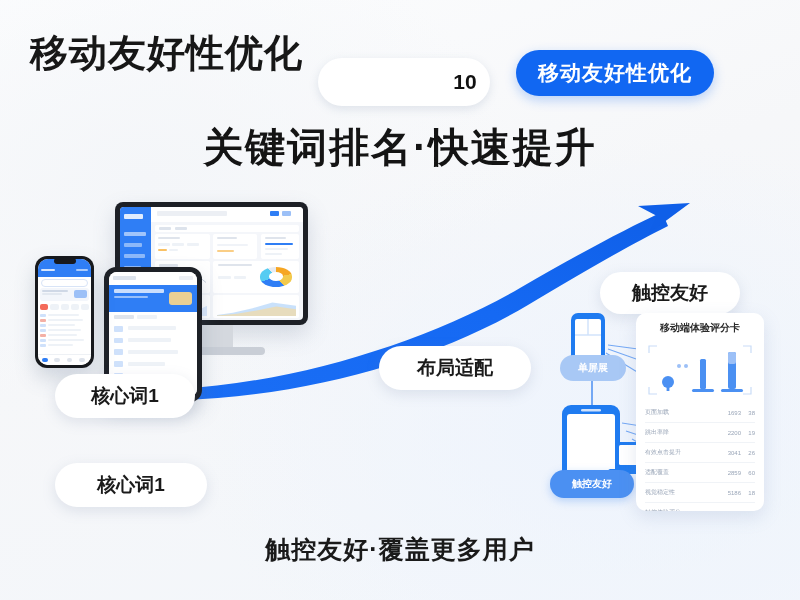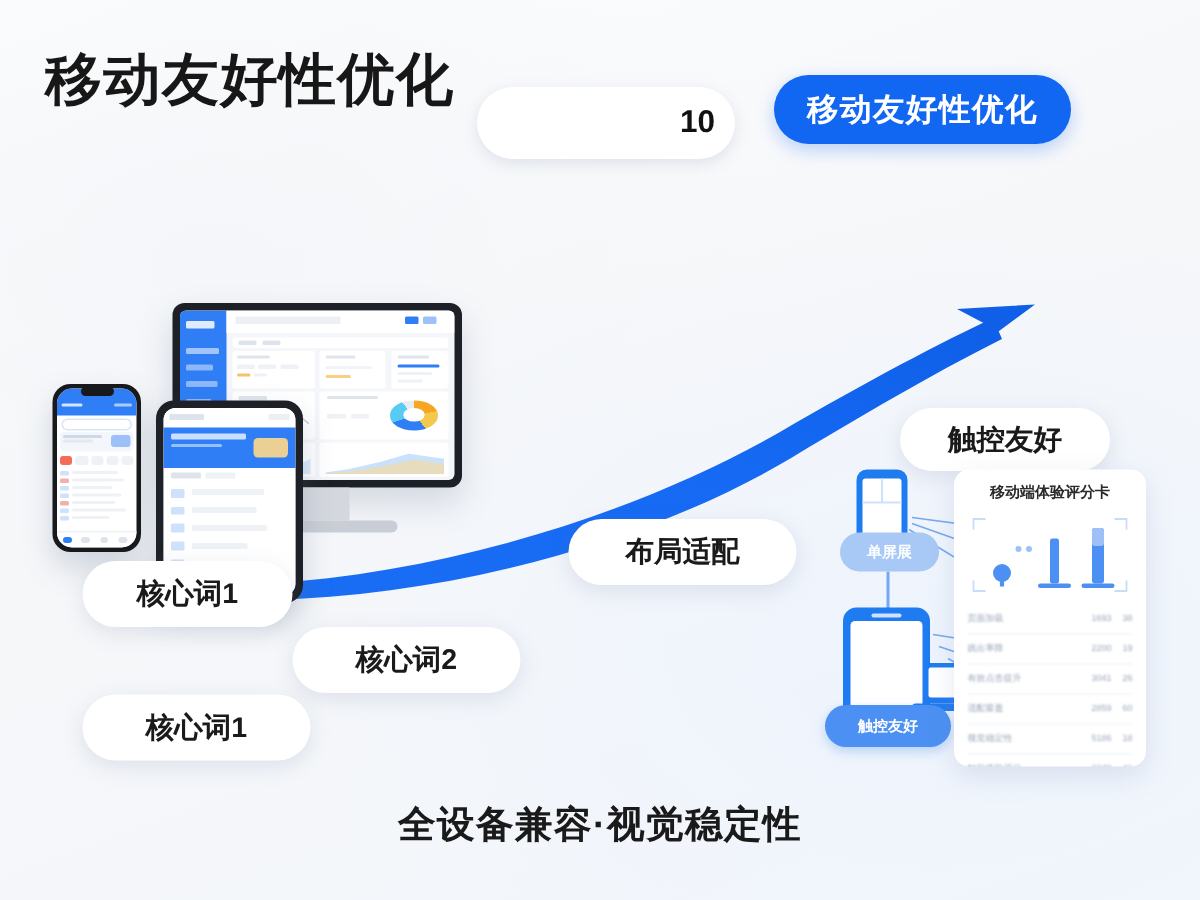--- a/index.html
+++ b/index.html
@@ -172,20 +172,21 @@
 <div id="stage">
 
   <div class="hl-main">移动友好性优化</div>
 
   <div class="top-badge">
     <div class="top-num">10</div>
   </div>
 
   <div class="corner-tag">移动友好性优化</div>
 
+  <div class="hl-sub">关键词排名·快速提升</div>
 
   <svg class="arrow-svg" viewBox="0 0 800 600">
     <defs>
       <linearGradient id="agrad" x1="0" y1="1" x2="1" y2="0">
         <stop offset="0%" stop-color="#1a6ef5"></stop>
         <stop offset="55%" stop-color="#1569f3"></stop>
         <stop offset="100%" stop-color="#0f5fe8"></stop>
       </linearGradient>
     </defs>
     <path d="M178 389 C 300 382 430 340 520 288 C 580 253 628 228 662 212
@@ -330,21 +331,20 @@
       <div style="position:absolute;left:0;right:0;bottom:0;height:9%;background:#ffffff;border-top:1px solid #eef1f5;">
         <div class="bar" style="left:8%;top:28%;width:10%;height:44%;background:#2f7ef5;border-radius:2px;"></div>
         <div class="bar" style="left:31%;top:28%;width:10%;height:44%;background:#dfe4ec;border-radius:2px;"></div>
         <div class="bar" style="left:55%;top:28%;width:10%;height:44%;background:#dfe4ec;border-radius:2px;"></div>
         <div class="bar" style="left:78%;top:28%;width:10%;height:44%;background:#dfe4ec;border-radius:2px;"></div>
       </div>
     </div>
   </div>
 
   <div class="pill pill-kw1">核心词1</div>
-  <div class="pill pill-kw2">核心词2</div>
   <div class="pill pill-kw3">核心词1</div>
   <div class="pill pill-layout">布局适配</div>
   <div class="pill pill-touch">触控友好</div>
 
   <div class="diagram">
 
     <svg class="diag-svg" viewBox="0 0 225 215">
       <g stroke="#5f9bf3" stroke-width="1.1" fill="none" opacity=".85">
         <line x1="60" y1="40" x2="150" y2="52"></line>
         <line x1="60" y1="44" x2="150" y2="76"></line>
@@ -425,15 +425,15 @@
         </div>
         <div class="score-row" style="border-bottom:none;">
           <span class="nm">触控体验评分</span>
           <span class="v1">2249</span>
           <span class="v2">41</span>
         </div>
       </div>
     </div>
   </div>
 
-  <div class="footer">全设备兼容·视觉稳定性</div>
+  <div class="footer">触控友好·覆盖更多用户</div>
 
 </div>
 
 </body></html>

